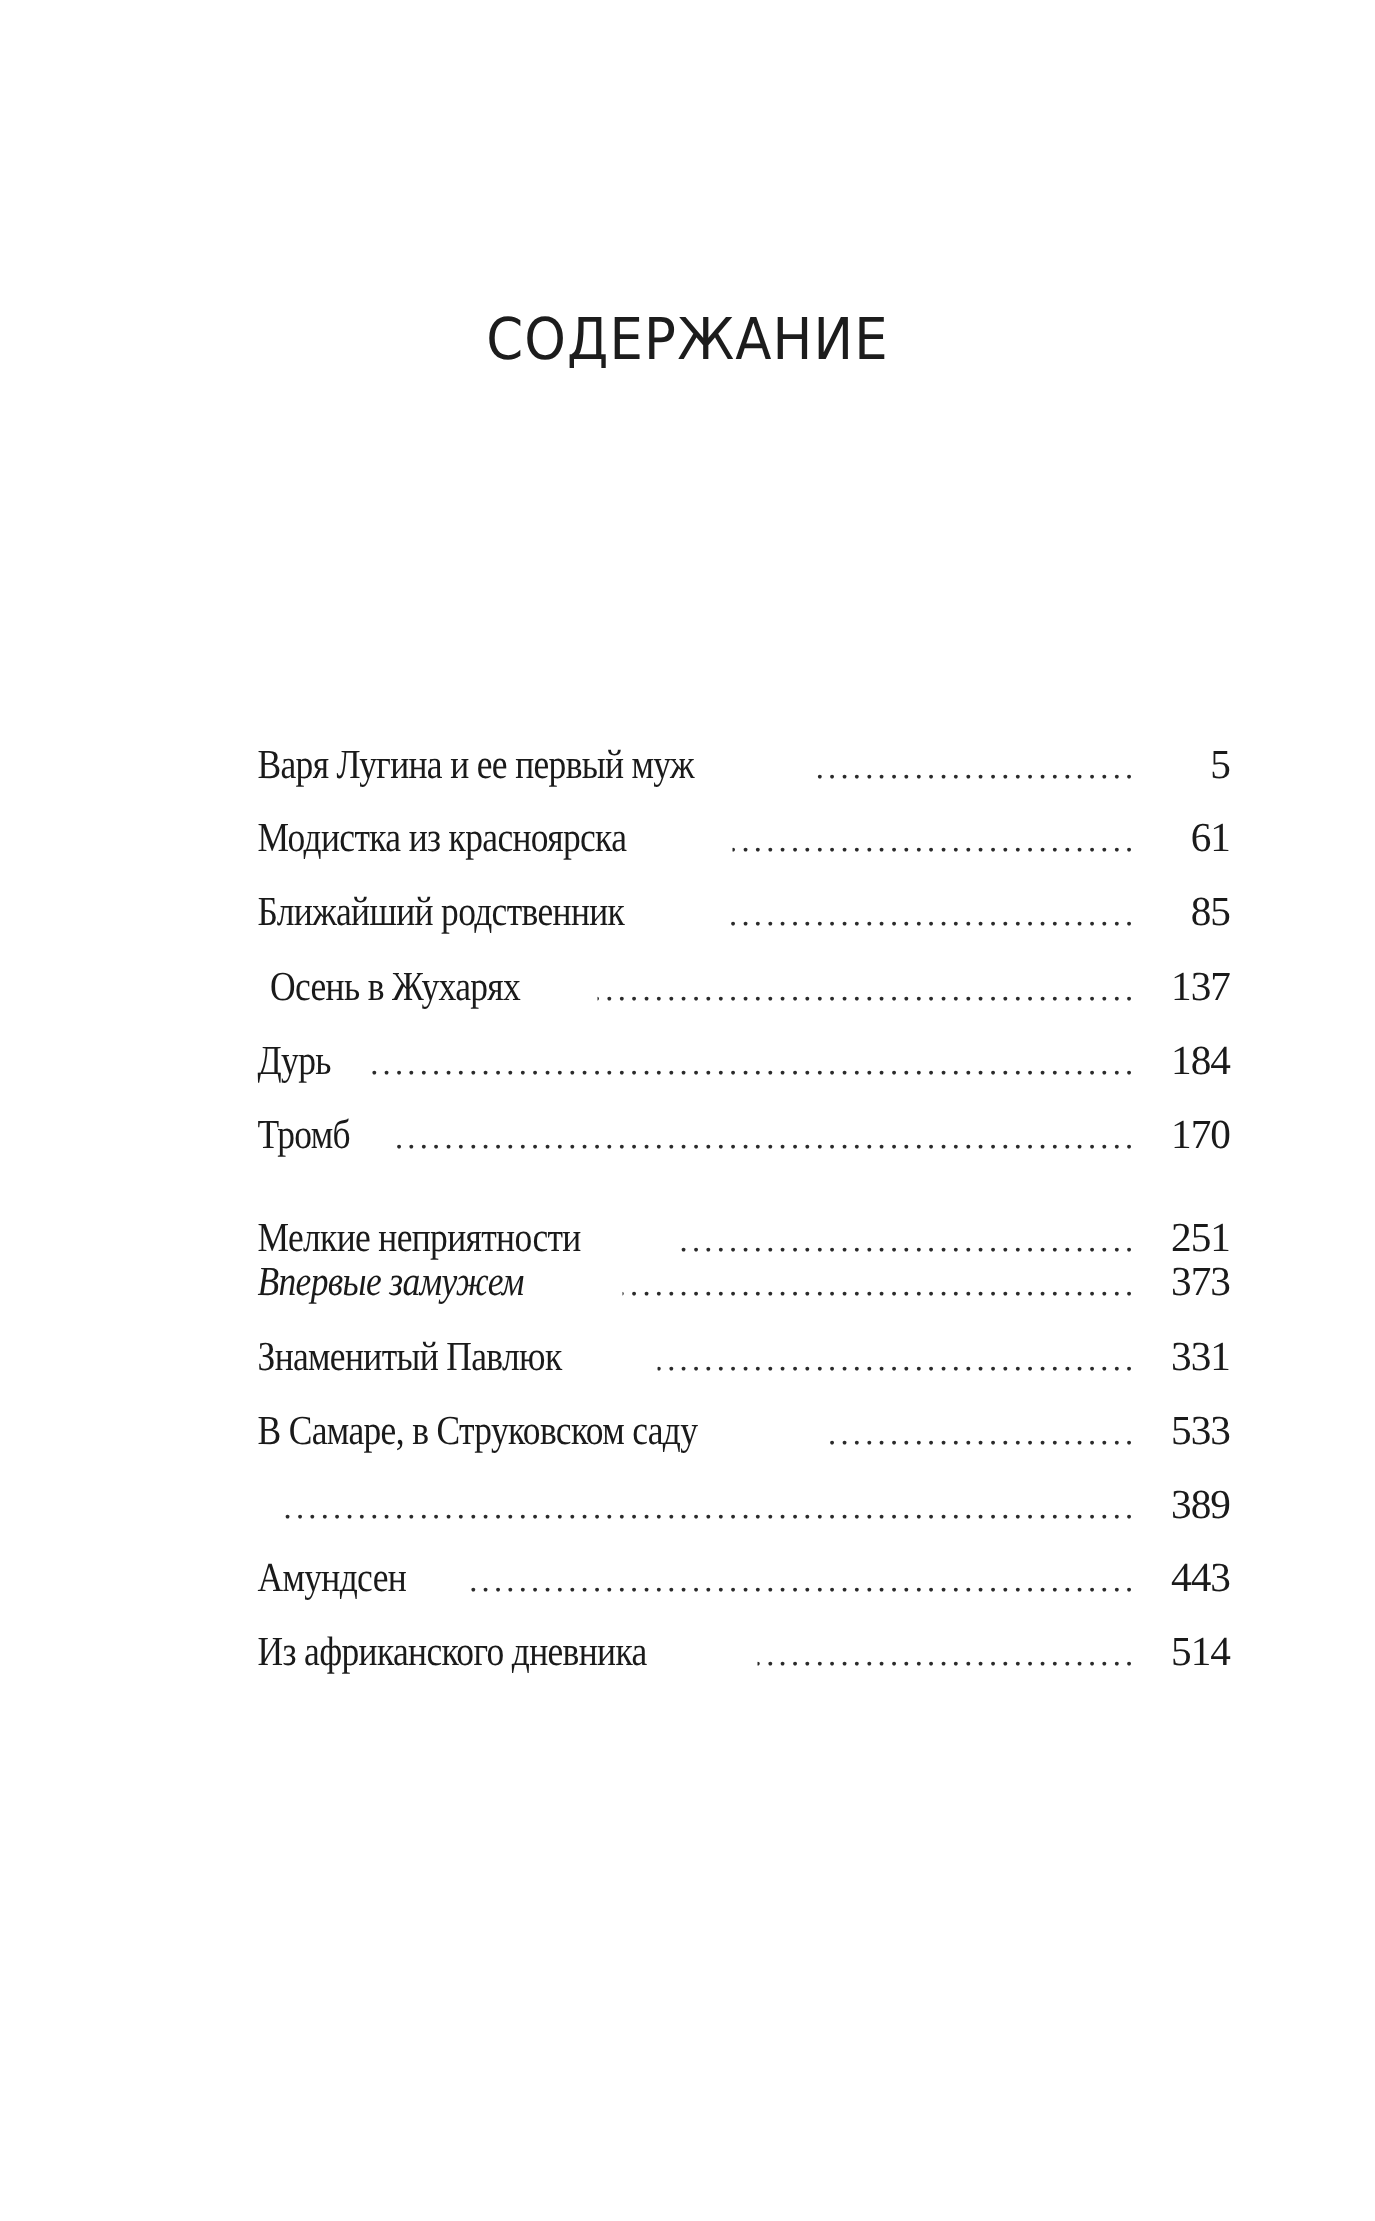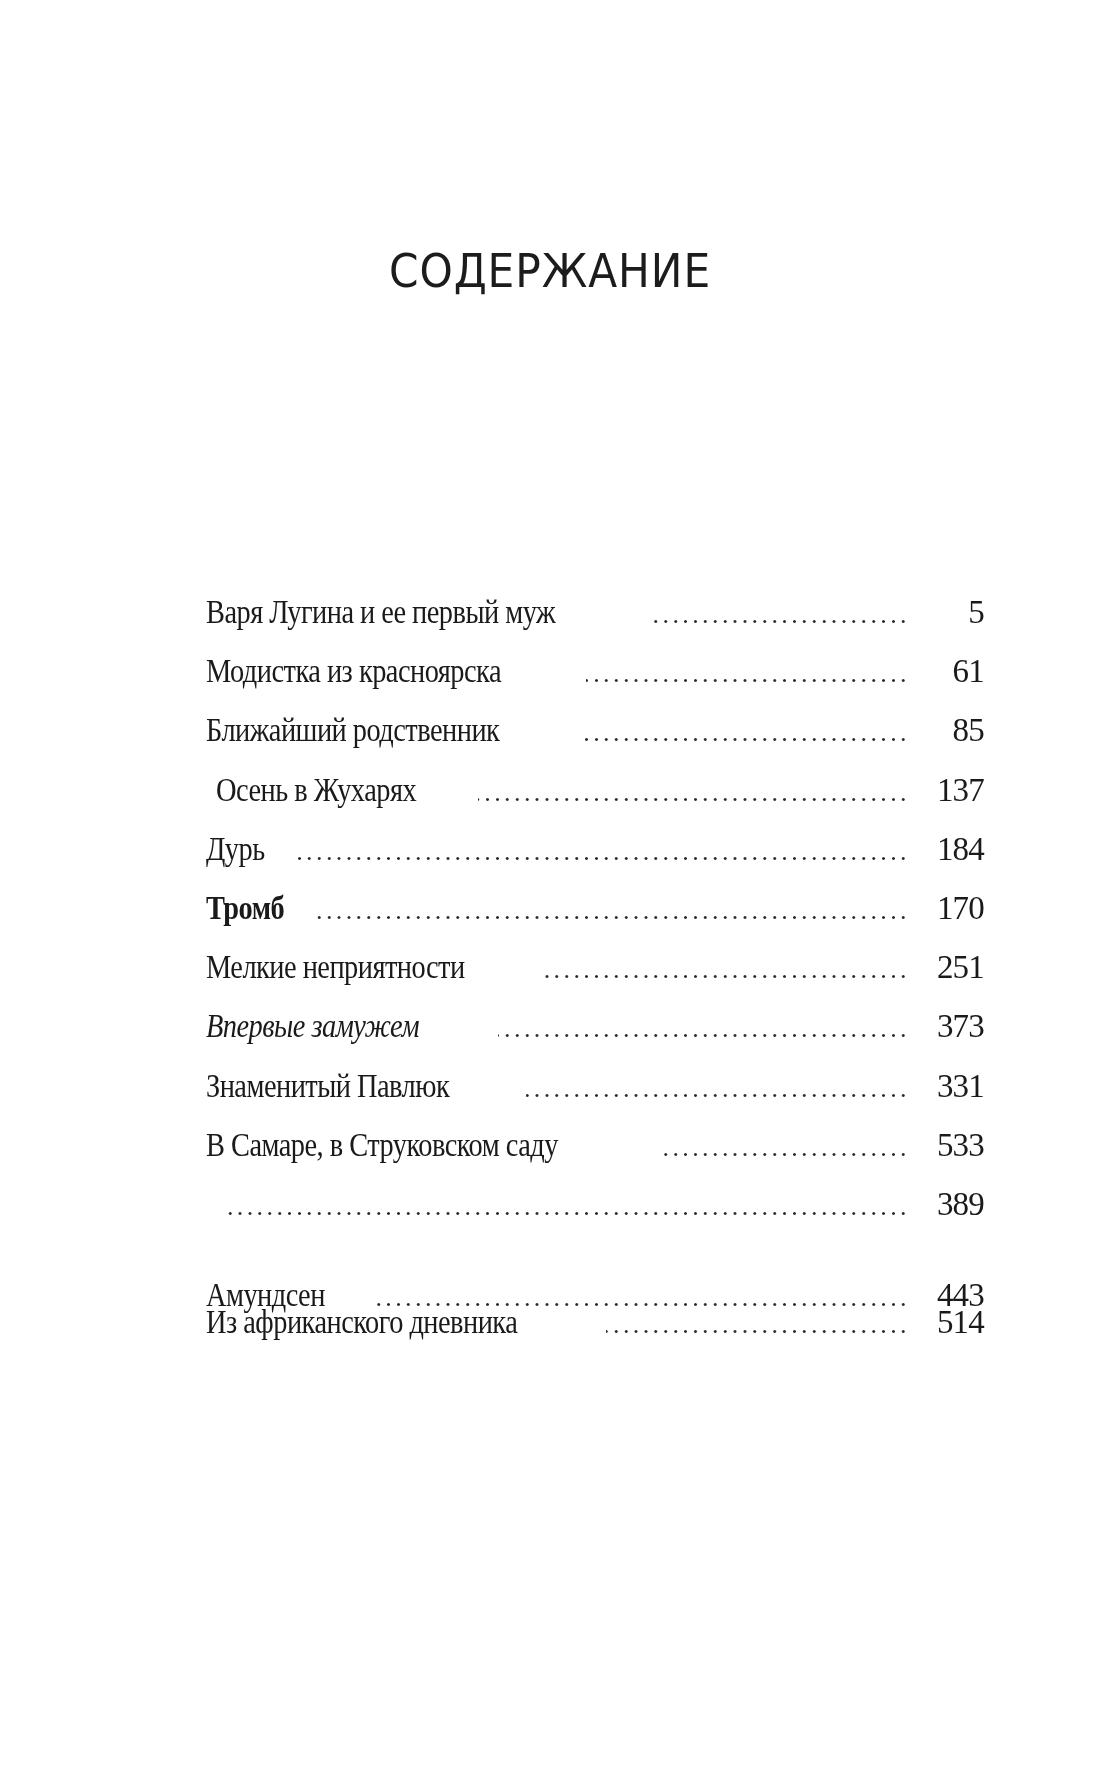--- a/index.html
+++ b/index.html
@@ -103,26 +103,26 @@
     <span class="toc-title-wrap" style="width: 252px; text-align: center;"><span class="toc-title">Осень в Жухарях</span></span>
     <span class="toc-leader">.....................................................................................................................</span>
     <span class="toc-page">137</span>
   </li>
   <li class="toc-row">
     <span class="toc-title-wrap" style="width: 70px;"><span class="toc-title">Дурь</span></span>
     <span class="toc-leader">.....................................................................................................................</span>
     <span class="toc-page">184</span>
   </li>
   <li class="toc-row">
-    <span class="toc-title-wrap" style="width: 88px; font-weight: bold;"><span class="toc-title">Тромб</span></span>
+    <span class="toc-title-wrap" style="width: 88px;"><span class="toc-title">Тромб</span></span>
     <span class="toc-leader">.....................................................................................................................</span>
     <span class="toc-page">170</span>
   </li>
   <li class="toc-row">
-    <span class="toc-title-wrap" style="width: 318px;"><span class="toc-title">Мелкие неприятности</span></span>
+    <span class="toc-title-wrap" style="width: 318px; margin-top: 24px;"><span class="toc-title">Мелкие неприятности</span></span>
     <span class="toc-leader">.....................................................................................................................</span>
     <span class="toc-page">251</span>
   </li>
   <li class="toc-row">
     <span class="toc-title-wrap" style="width: 272px; font-style: italic;"><span class="toc-title">Впервые замужем</span></span>
     <span class="toc-leader">.....................................................................................................................</span>
     <span class="toc-page">373</span>
   </li>
   <li class="toc-row">
     <span class="toc-title-wrap" style="width: 300px;"><span class="toc-title">Знаменитый Павлюк</span></span>
@@ -132,21 +132,21 @@
   <li class="toc-row">
     <span class="toc-title-wrap" style="width: 436px;"><span class="toc-title">В Самаре, в Струковском саду</span></span>
     <span class="toc-leader">.....................................................................................................................</span>
     <span class="toc-page">533</span>
   </li>
   <li class="toc-row">
     <span class="toc-leader">.....................................................................................................................</span>
     <span class="toc-page">389</span>
   </li>
   <li class="toc-row">
-    <span class="toc-title-wrap" style="width: 150px; margin-top: 32px;"><span class="toc-title">Амундсен</span></span>
+    <span class="toc-title-wrap" style="width: 150px;"><span class="toc-title">Амундсен</span></span>
     <span class="toc-leader">.....................................................................................................................</span>
     <span class="toc-page">443</span>
   </li>
   <li class="toc-row">
     <span class="toc-title-wrap" style="width: 380px;"><span class="toc-title">Из африканского дневника</span></span>
     <span class="toc-leader">.....................................................................................................................</span>
     <span class="toc-page">514</span>
   </li>
 </ul>
 

